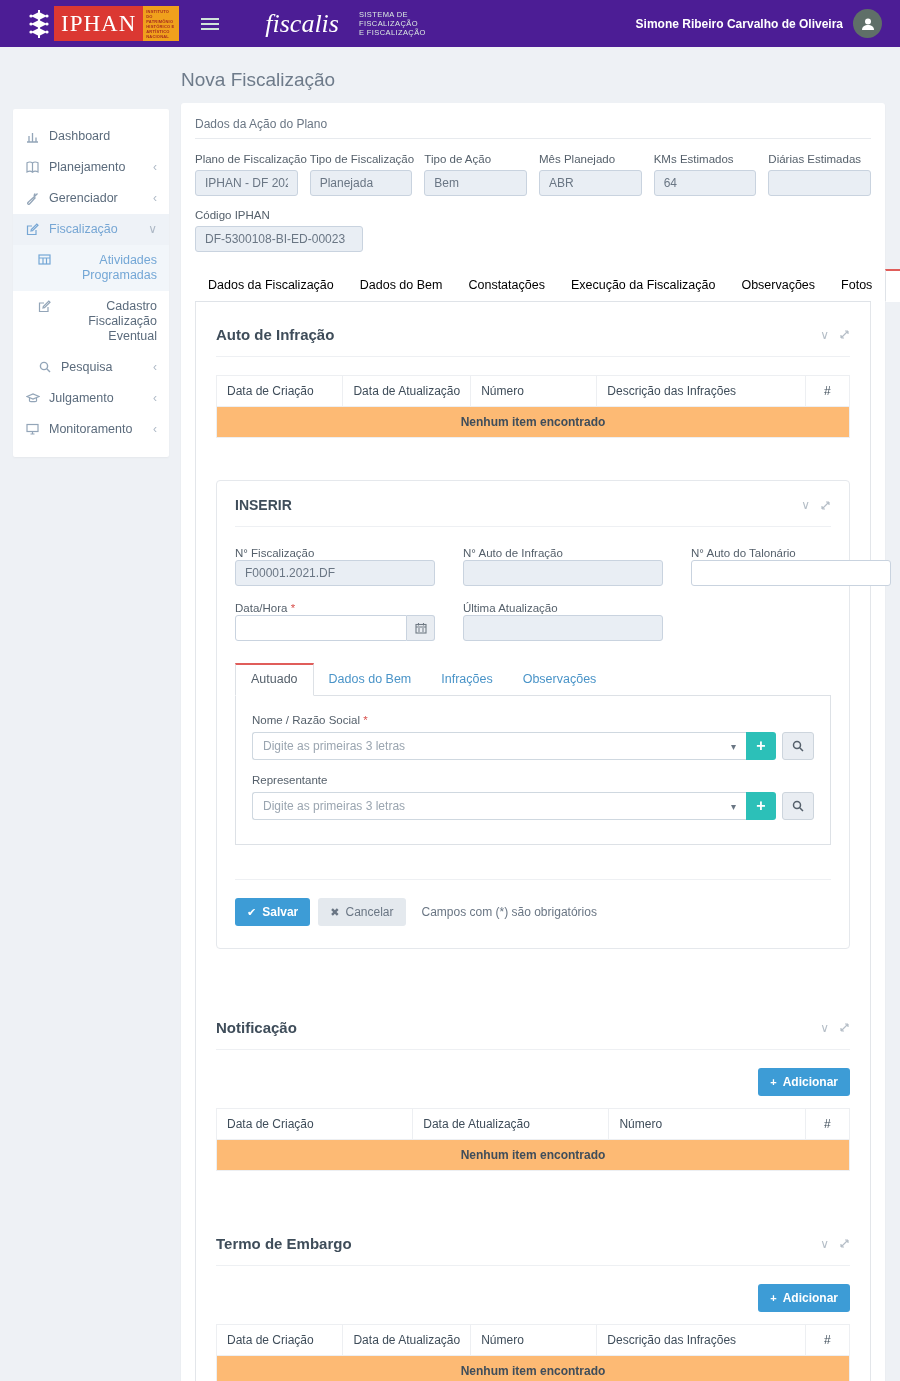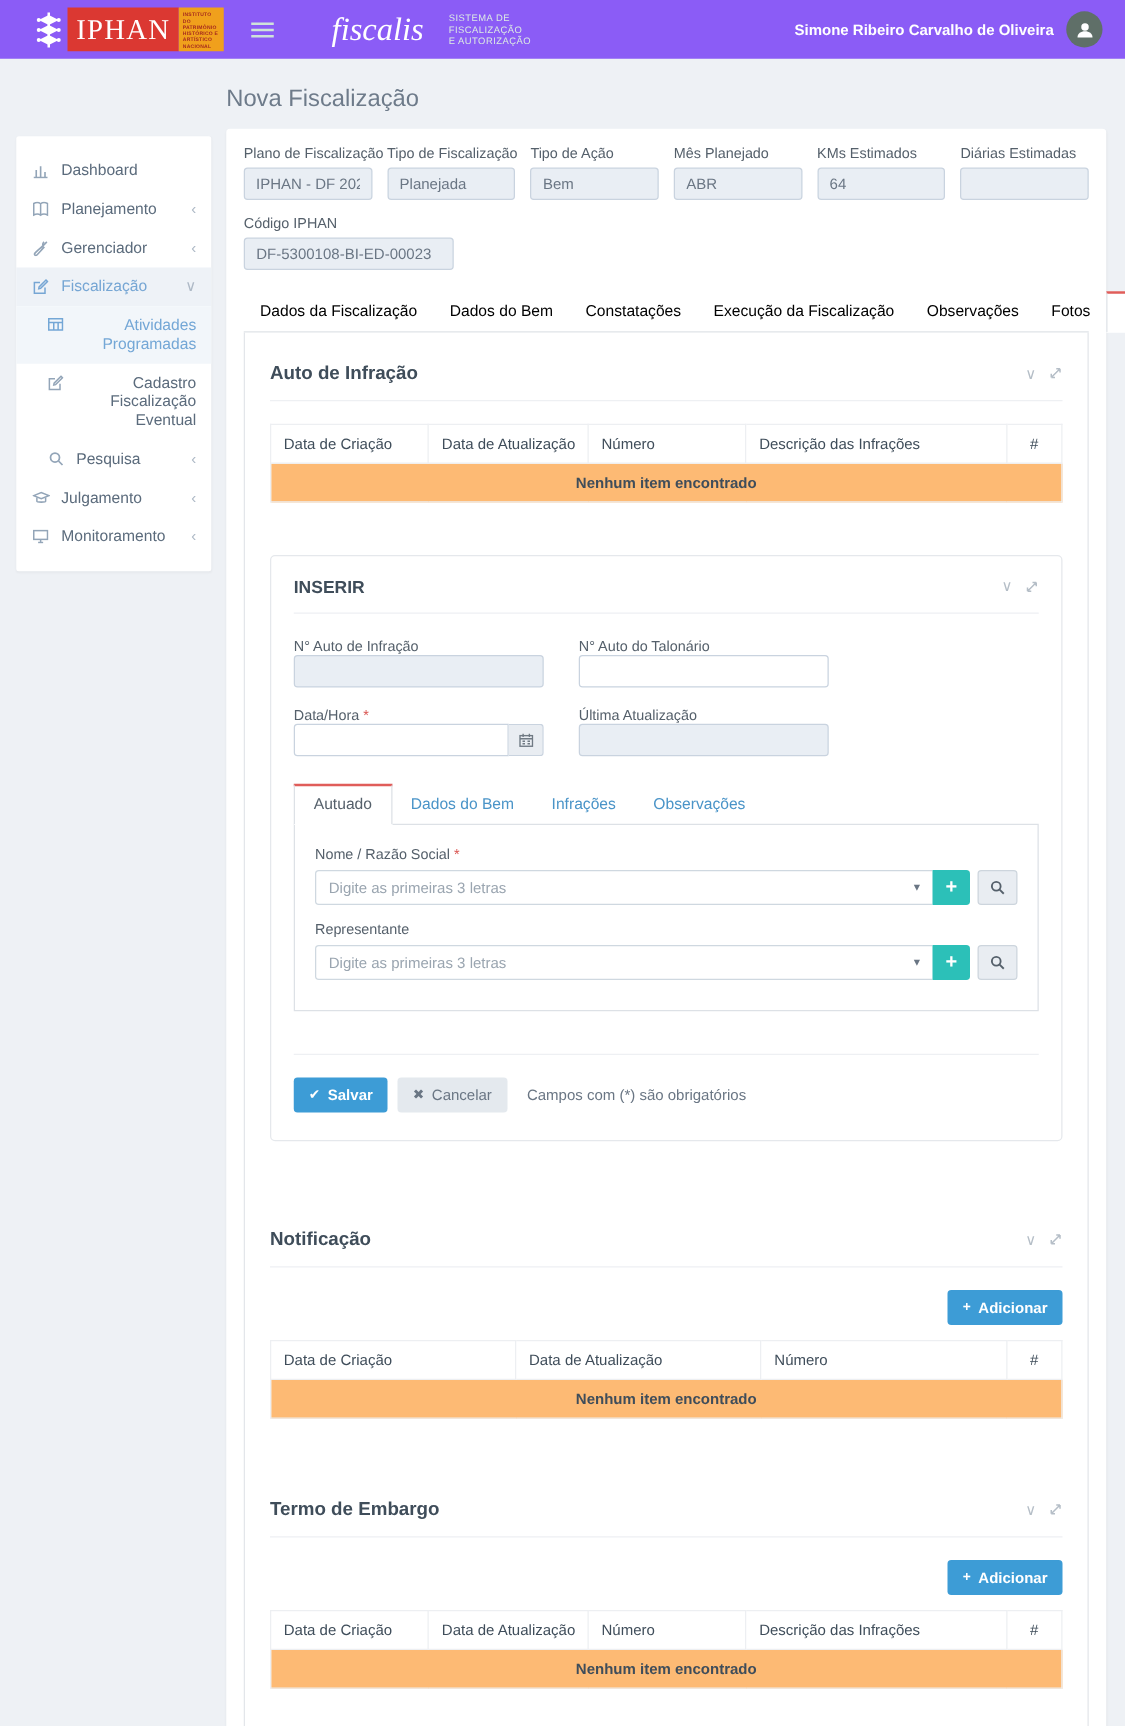--- a/index.html
+++ b/index.html
@@ -2,21 +2,21 @@
 <html><head>
 <meta charset="utf-8">
 <style>
   * { box-sizing: border-box; margin: 0; padding: 0; }
   html,body { width:900px; height:1381px; overflow:hidden; }
   body {
     font-family:"Liberation Sans","DejaVu Sans",sans-serif;
     font-size:13px; color:#5b6b7c; background:#eef1f5;
   }
   
-  .navbar { height:47px; background:#8b5cf6; display:flex; align-items:center; padding:0 18px 0 24px; }
+  .navbar { height:47px; background:#4c1d95; display:flex; align-items:center; padding:0 18px 0 24px; }
   .logo { display:flex; align-items:stretch; height:35px; }
   .logo-ornament { width:30px; display:flex; align-items:center; justify-content:center; color:#fff; }
   .logo-red { background:#db3832; color:#fff; display:flex; align-items:center; padding:0 7px;
     font-family:"Liberation Serif","DejaVu Serif",serif; font-size:23px; letter-spacing:1px; }
   .logo-yellow { background:#f0a01c; width:36px; padding:3px 3px; display:flex; flex-direction:column; justify-content:center; }
   .logo-yellow span { font-size:4px; line-height:5px; font-weight:bold; color:#a52a1e; text-transform:uppercase; letter-spacing:.2px; }
   .hamburger { margin-left:22px; width:18px; cursor:pointer; }
   .hamburger i { display:block; height:2px; background:#cfe3da; margin:3px 0; }
   .app-name { margin-left:46px; color:#fff; font-family:"Liberation Serif","DejaVu Serif",serif;
     font-style:italic; font-size:26px; }
@@ -137,21 +137,21 @@
   </div>
   <div class="hamburger">
       <i></i>
       <i></i>
       <i></i>
     </div>
   <div class="app-name">fiscalis</div>
   <div class="app-subtitle">
     <span>SISTEMA DE</span>
     <span>FISCALIZAÇÃO</span>
-    <span>E AUTORIZAÇÃO</span>
+    <span>E FISCALIZAÇÃO</span>
   </div>
   <div class="user-menu">
     <span class="user-name">Simone Ribeiro Carvalho de Oliveira</span>
     <span class="avatar">
       <svg width="16" height="16" viewBox="0 0 16 16" fill="#fff">
         <circle cx="8" cy="5.5" r="3"></circle>
           <path d="M2 14c0-3.3 2.7-5 6-5s6 1.7 6 5z"></path>
       </svg>
     </span>
   </div>
@@ -247,20 +247,21 @@
         <span>Monitoramento</span>
         <span class="chev">‹</span>
       </div>
     </aside>
 
     <div class="main-col">
       <h1 class="page-title">Nova Fiscalização</h1>
 
       <div class="card">
 
+        <div class="legend">Dados da Ação do Plano</div>
 
         <div class="frow">
           <div class="fld">
             <label>Plano de Fiscalização</label>
             <input class="inp dis" disabled="" value="IPHAN - DF 2021" style="">
           </div>
           <div class="fld">
             <label>Tipo de Fiscalização</label>
             <input class="inp dis" disabled="" value="Planejada" style="">
           </div>
@@ -346,20 +347,24 @@
                 <span class="ptool">
                   <svg width="11" height="11" viewBox="0 0 11 11" stroke="currentColor" fill="none" stroke-width="1.2">
                     <path d="M2 9l7-7M2 9V6M2 9h3M9 2H6M9 2v3"></path>
                     </svg>
                 </span>
               </span>
             </div>
 
             <div class="ins-grid">
               <div class="ins-col">
+                <label class="sel-label">N° Fiscalização</label>
+                <input class="inp dis" disabled="" value="F00001.2021.DF" style="">
+              </div>
+              <div class="ins-col">
                 <label class="sel-label">N° Auto de Infração</label>
                 <input class="inp dis" disabled="" value="" style="">
               </div>
               <div class="ins-col">
                 <label class="sel-label">N° Auto do Talonário</label>
                 <input class="inp" value="" style="">
               </div>
             </div>
 
             <div class="ins-grid">

